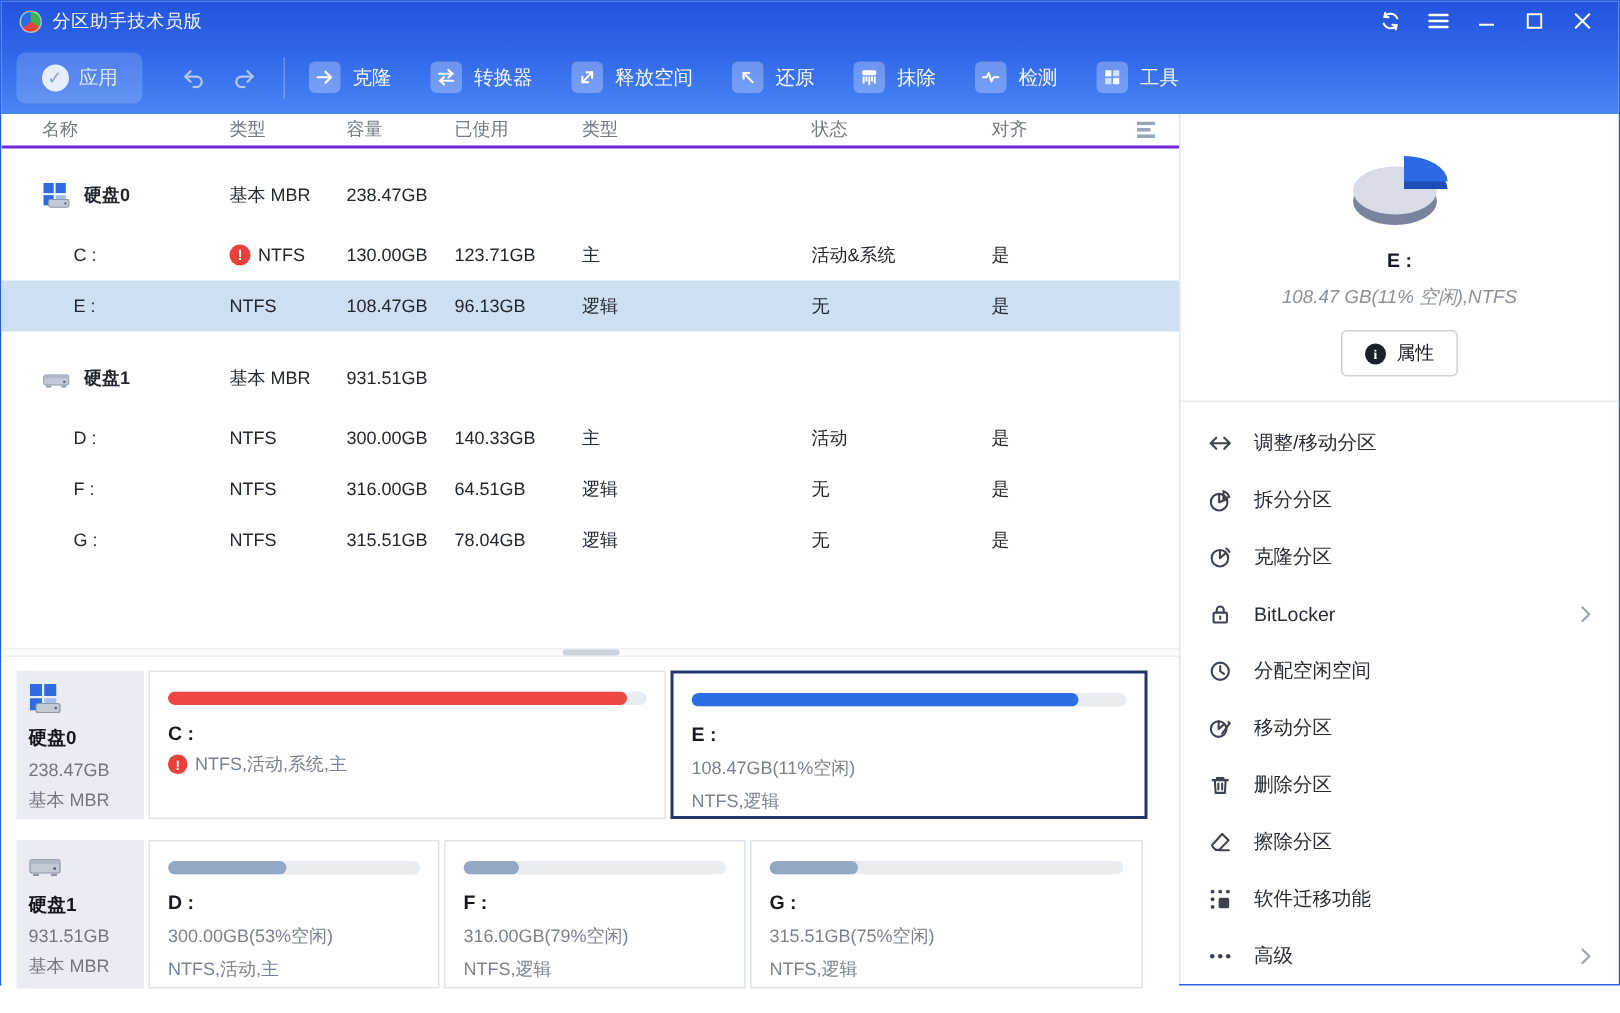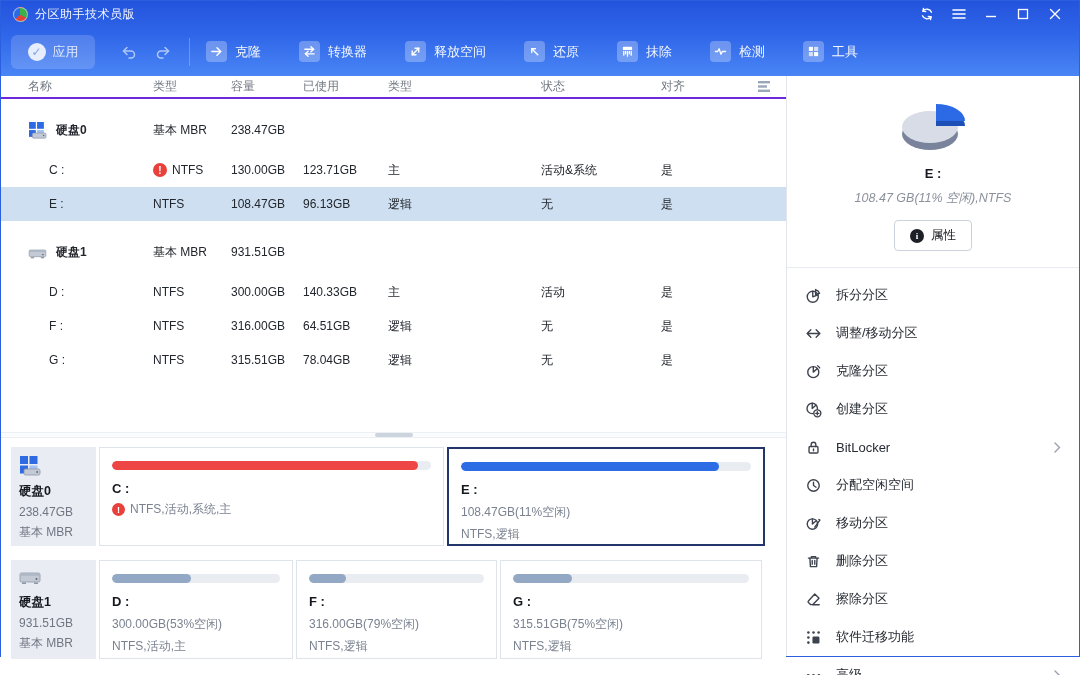--- a/index.html
+++ b/index.html
@@ -16,21 +16,21 @@
   .win-btn { width:32px; height:24px; display:flex; align-items:center; justify-content:center; color:#fff; cursor:default; }
   .win-btn svg { display:block; }
 
   .toolbar { height:49px; display:flex; align-items:center; padding:0 10px; }
   .apply-btn { width:84px; height:34px; border-radius:6px; background:rgba(255,255,255,.16); display:flex; align-items:center; justify-content:center; gap:7px; }
   .apply-check { width:18px; height:18px; border-radius:50%; background:rgba(255,255,255,.85); color:#7fa3e8; font-size:12px; font-weight:bold; display:flex; align-items:center; justify-content:center; }
   .apply-label { font-size:13px; color:rgba(255,255,255,.8); }
   .undo-redo { display:flex; gap:10px; margin-left:22px; opacity:.6; }
   .undo-redo .tb-iconbtn { width:24px; height:24px; display:flex; align-items:center; justify-content:center; }
   .tb-sep { width:1px; height:28px; background:rgba(255,255,255,.25); margin:0 16px 0 14px; }
-  .tb-items { display:flex; align-items:center; gap:38px; }
+  .tb-items { display:flex; align-items:center; gap:26px; }
   .tb-item { display:flex; align-items:center; gap:8px; }
   .tb-tile { width:21px; height:21px; border-radius:4px; background:rgba(255,255,255,.28); display:flex; align-items:center; justify-content:center; }
   .tb-label { font-size:13px; color:rgba(255,255,255,.95); }
 
   
   .content { flex:1; display:flex; min-height:0; }
   .main { width:785px; flex:0 0 auto; display:flex; flex-direction:column; background:#fff; }
 
   
   .table-area { height:356px; flex:0 0 auto; overflow:hidden; }
@@ -455,56 +455,45 @@
         <div class="sb-info">108.47 GB(11% 空闲),NTFS</div>
         <div class="props-btn">
           <span class="info-dot">i</span>
           <span class="props-label">属性</span>
         </div>
       </div>
 
       <div class="sb-menu">
         <div class="sb-item">
           <span class="sb-icon">
+            <svg width="17" height="17" viewBox="0 0 16 16" fill="none" stroke="#3d434e" stroke-width="1.3" stroke-linecap="round" stroke-linejoin="round">
+                <path d="M2.5 8 H13.5 M5.5 4.5 L2 8 L5.5 11.5 M10.5 4.5 L14 8 L10.5 11.5"></path>
+              </svg>
+          </span>
+          <span class="sb-label">调整/移动分区</span>
+        </div>
+        <div class="sb-item">
+          <span class="sb-icon">
             <svg width="17" height="17" viewBox="0 0 16 16" fill="none" stroke="#3d434e" stroke-width="1.3" stroke-linecap="round">
                 <circle cx="7.3" cy="9.2" r="5.2"></circle>
                 <path d="M7.3 9.2 V4 M7.3 9.2 L12.2 7.4"></path>
                 <path d="M10 2.4 a5.4 5.4 0 0 1 3.6 3.5 l-3.6 1.2 z"></path>
               </svg>
           </span>
           <span class="sb-label">拆分分区</span>
         </div>
         <div class="sb-item">
           <span class="sb-icon">
-            <svg width="17" height="17" viewBox="0 0 16 16" fill="none" stroke="#3d434e" stroke-width="1.3" stroke-linecap="round" stroke-linejoin="round">
-                <path d="M2.5 8 H13.5 M5.5 4.5 L2 8 L5.5 11.5 M10.5 4.5 L14 8 L10.5 11.5"></path>
-              </svg>
-          </span>
-          <span class="sb-label">调整/移动分区</span>
-        </div>
-        <div class="sb-item">
-          <span class="sb-icon">
             <svg width="17" height="17" viewBox="0 0 16 16" fill="none" stroke="#3d434e" stroke-width="1.3" stroke-linecap="round">
                 <circle cx="7.8" cy="8.6" r="5.2"></circle>
                 <path d="M7.8 8.6 V3.4 M7.8 8.6 L11.4 5.4"></path>
                 <path d="M11.8 2.6 a6.8 6.8 0 0 1 2 2"></path>
               </svg>
           </span>
           <span class="sb-label">克隆分区</span>
-        </div>
-        <div class="sb-item">
-          <span class="sb-icon">
-            <svg width="17" height="17" viewBox="0 0 16 16" fill="none" stroke="#3d434e" stroke-width="1.3" stroke-linecap="round">
-                <circle cx="6.8" cy="7" r="4.9"></circle>
-                <path d="M6.8 7 V2.1 M6.8 7 L10.2 3.9"></path>
-                <circle cx="11.6" cy="11.6" r="3.3" fill="#fff"></circle>
-                <path d="M11.6 10.1 V13.1 M10.1 11.6 H13.1"></path>
-              </svg>
-          </span>
-          <span class="sb-label">创建分区</span>
         </div>
         <div class="sb-item">
           <span class="sb-icon">
             <svg width="17" height="17" viewBox="0 0 16 16" fill="none" stroke="#3d434e" stroke-width="1.3" stroke-linecap="round">
                 <rect x="3.8" y="7" width="8.4" height="6.2" rx="1"></rect>
                 <path d="M5.8 7 V5.3 a2.2 2.2 0 0 1 4.4 0 V7"></path>
                 <path d="M8 9.4 V11"></path>
               </svg>
           </span>
           <span class="sb-label">BitLocker</span>

